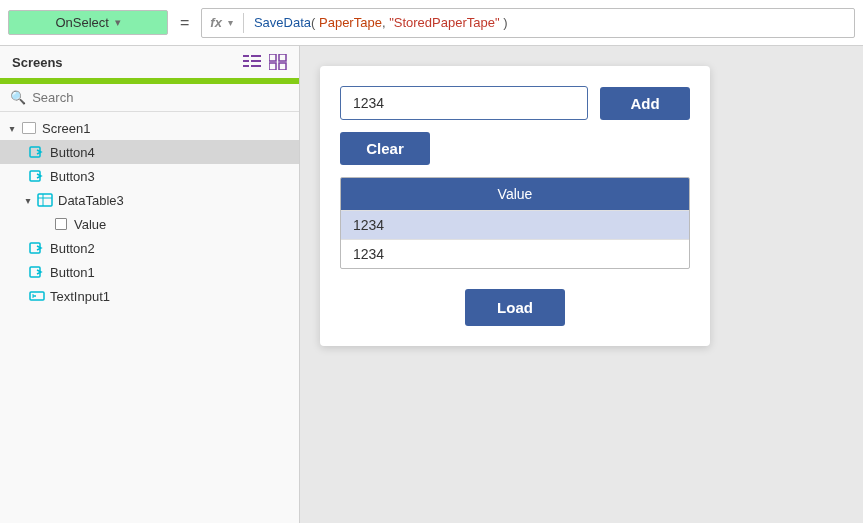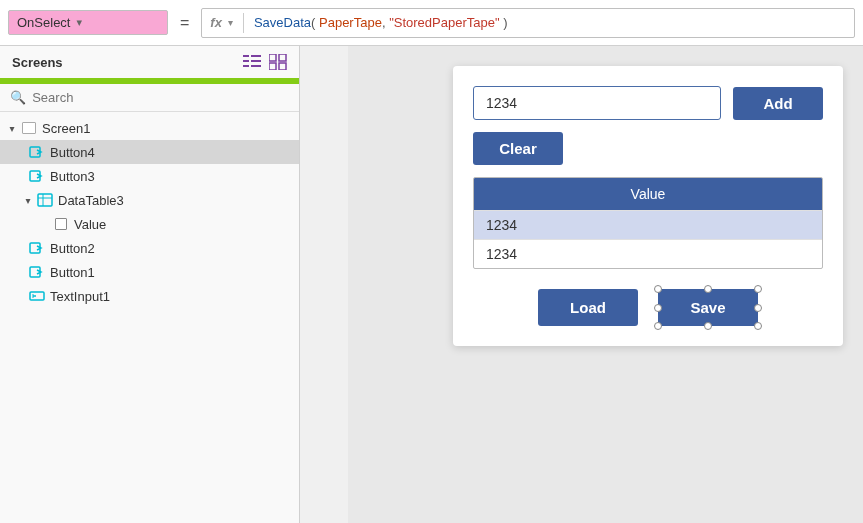--- a/index.html
+++ b/index.html
@@ -24,23 +24,24 @@
       padding: 0 8px;
       gap: 8px;
       flex-shrink: 0;
     }
     .event-selector {
       display: flex;
       align-items: center;
       border: 1px solid #c0c0c0;
       border-radius: 2px;
       padding: 4px 8px;
-      background: #f9a8d4;
+      background: #86efac;
       gap: 6px;
       min-width: 160px;
+      justify-content: center;
     }
     .event-selector span {
       font-size: 13px;
       color: #333;
     }
     .event-selector .chevron {
       color: #666;
       font-size: 11px;
     }
     .equals-icon {
@@ -195,24 +196,23 @@
       background: #fff;
       border-radius: 1px;
     }
 
     
     .canvas-area {
       flex: 1;
       background: #e8e8e8;
       display: flex;
       align-items: flex-start;
-      justify-content: flex-end;
+      justify-content: flex-start;
       padding: 20px;
       overflow: auto;
-      margin-left: 48px;
     }
 
     
     .app-card {
       background: #fff;
       border-radius: 4px;
       box-shadow: 0 2px 8px rgba(0,0,0,0.15);
       width: 390px;
       padding: 20px;
       display: flex;
@@ -505,29 +505,18 @@
       </div>
 
       <div class="data-table">
         <div class="data-table-header">Value</div>
         <div class="data-table-row selected">1234</div>
         <div class="data-table-row">1234</div>
       </div>
 
       <div class="bottom-buttons">
         <button class="btn-load">Load</button>
-        <div class="btn-save-wrapper">
-          <button class="btn-save">Save</button>
-          <div class="selection-handle handle-tl"></div>
-          <div class="selection-handle handle-tr"></div>
-          <div class="selection-handle handle-bl"></div>
-          <div class="selection-handle handle-br"></div>
-          <div class="selection-handle handle-tm"></div>
-          <div class="selection-handle handle-bm"></div>
-          <div class="selection-handle handle-ml"></div>
-          <div class="selection-handle handle-mr"></div>
-        </div>
       </div>
 
     </div>
   </div>
 
 </div>
 
 </body></html>

